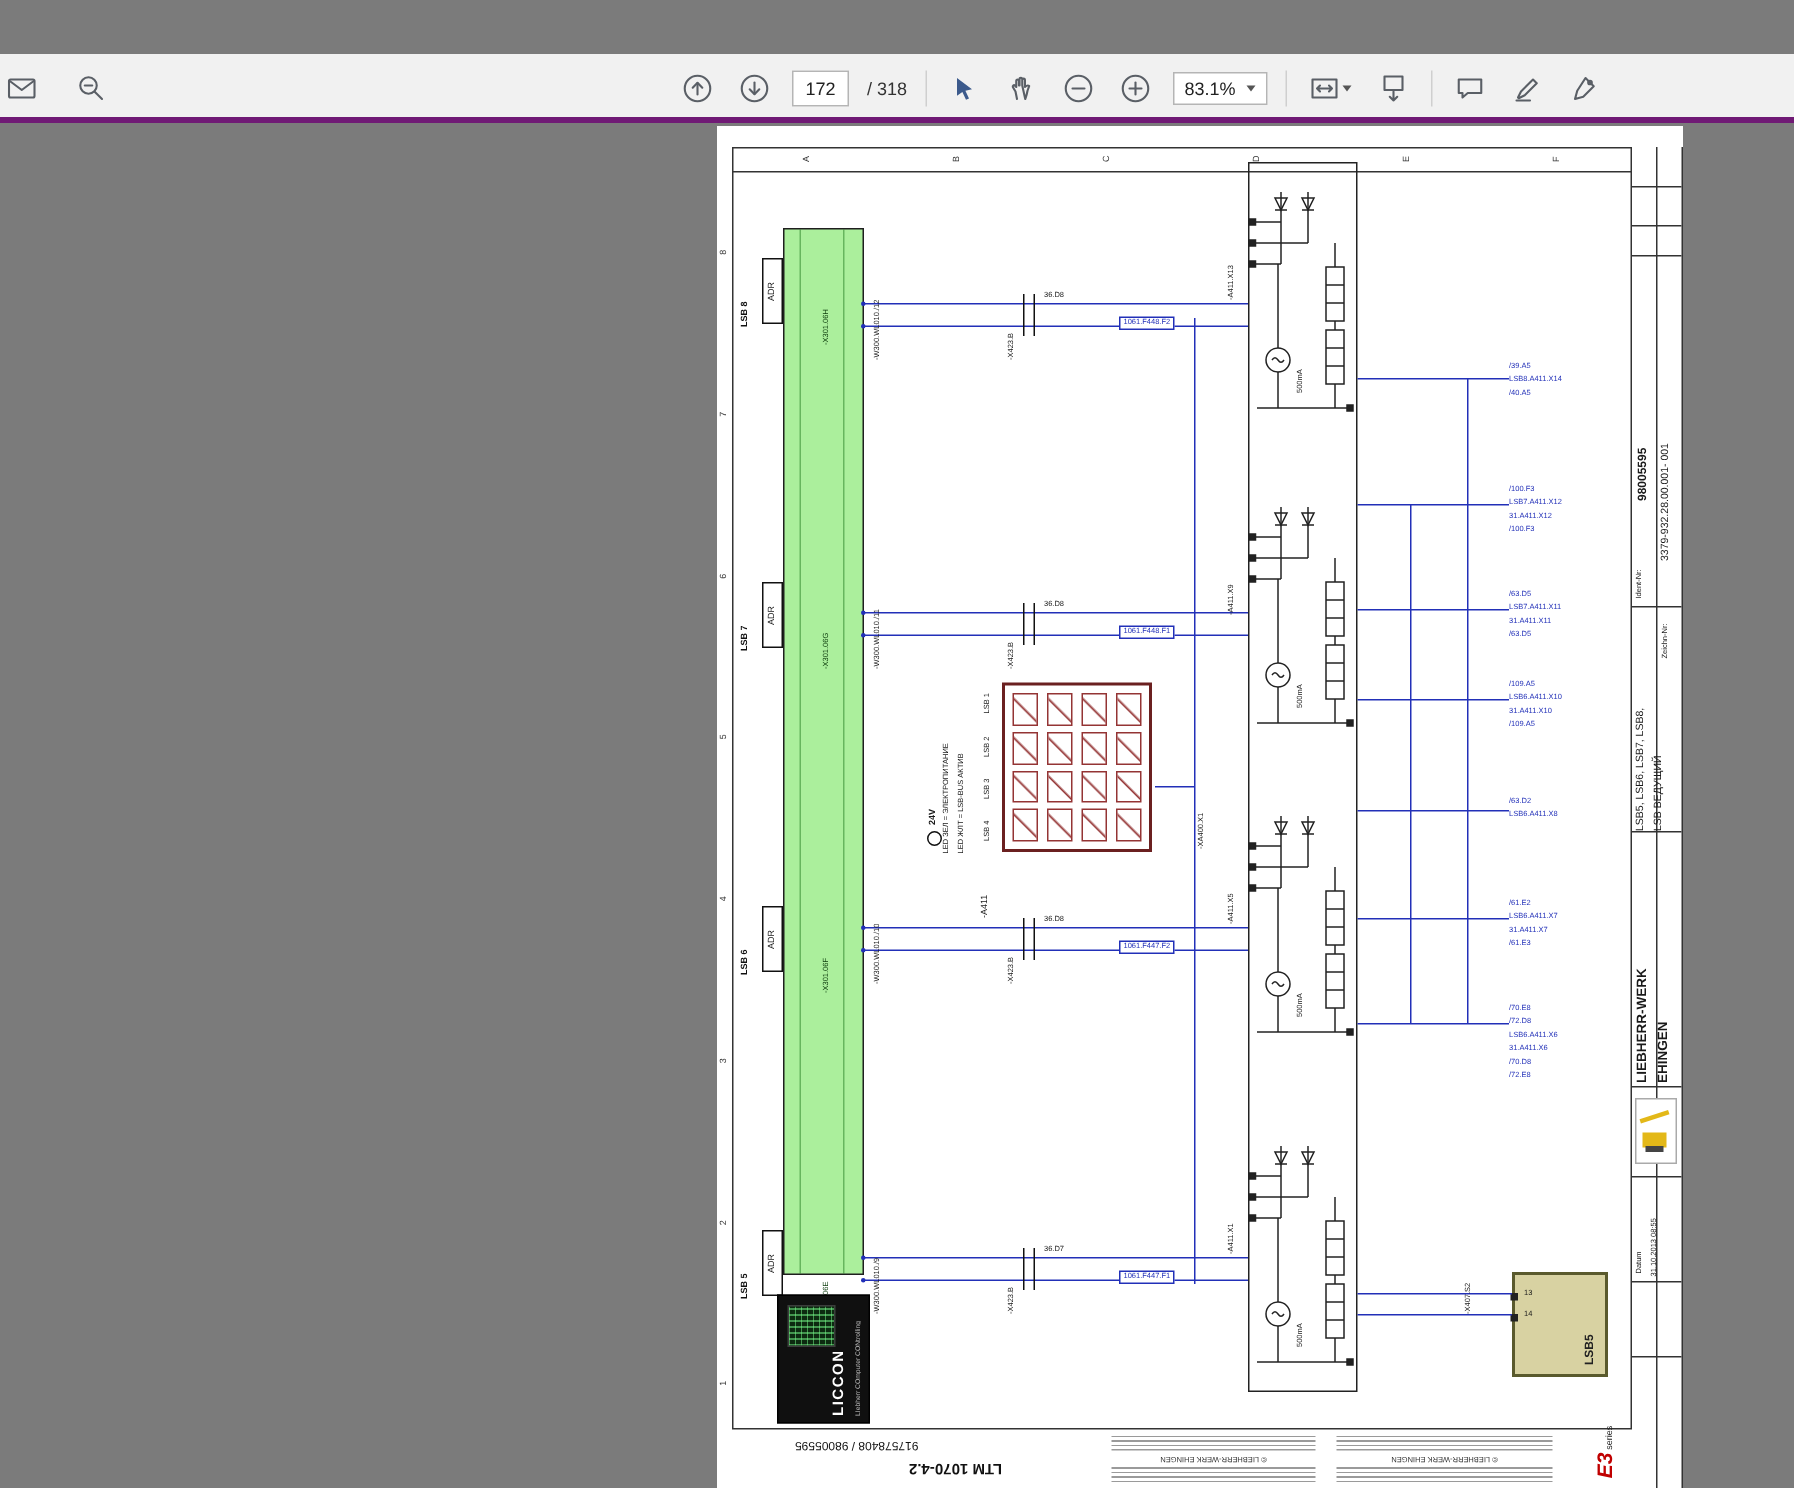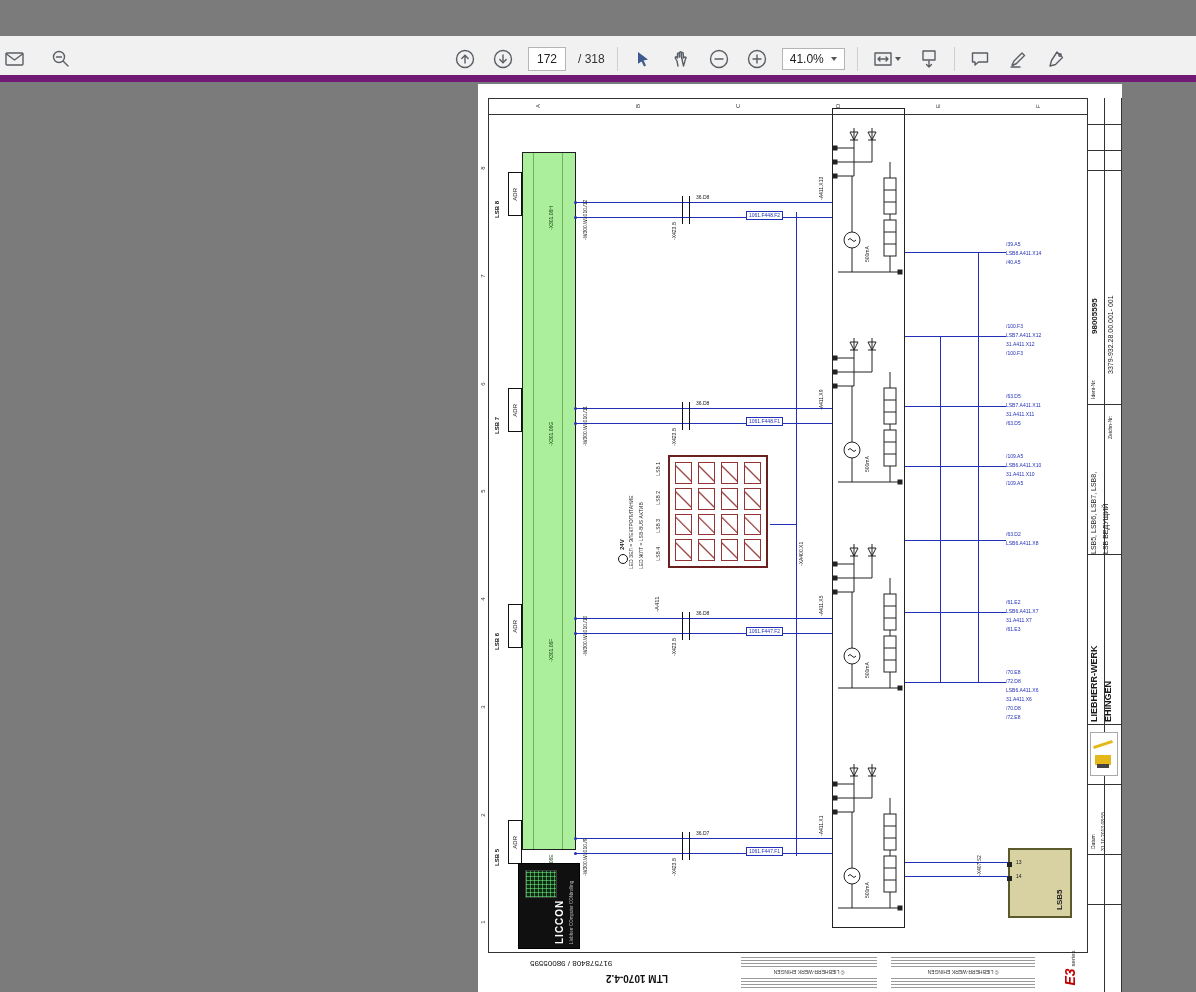--- a/index.html
+++ b/index.html
@@ -3,21 +3,21 @@
 <meta charset="utf-8">
 <style>
   html,body{margin:0;padding:0;background:#555;}
   .app{position:relative;width:1196px;height:992px;background:#7b7b7b;overflow:hidden;
        font-family:"Liberation Sans","DejaVu Sans",sans-serif;}
   
   .tabbar{position:absolute;left:0;top:0;width:100%;height:36px;background:#d4d4d4;border-bottom:1px solid #bdbdbd;box-sizing:border-box}
   .tab{position:absolute;left:8px;top:1px;width:180px;height:35px;background:#f0f0f0;border:1px solid #c2c2c2;border-bottom:none;border-radius:3px 3px 0 0;display:flex;align-items:center;padding:0 10px;box-sizing:border-box}
   .tab-title{font-size:12px;color:#333;flex:1;white-space:nowrap;overflow:hidden}
   .tab-close{font-size:14px;color:#666;margin-left:6px;cursor:pointer}
-  .toolbar{position:absolute;left:0;top:36px;width:100%;height:46px;background:#f1f1f1;border-bottom:7px solid #701a75;box-sizing:border-box}
+  .toolbar{position:absolute;left:0;top:36px;width:100%;height:46px;background:#f1f1f1;border-bottom:4px solid #701a75;box-sizing:border-box}
   .tb-left{position:absolute;left:2px;top:0;height:46px;display:flex;align-items:center;gap:20px}
   .tb-center{position:absolute;left:452px;top:0;height:46px;display:flex;align-items:center;gap:12px}
   .tbi{display:inline-flex;align-items:center;justify-content:center;width:26px;height:26px}
   .tb-sep{width:1px;height:24px;background:#cfcfcf}
   .page-input{width:32px;height:20px;border:1px solid #b5b5b5;background:#fff;font-size:12px;text-align:center;color:#222;font-family:inherit}
   .tb-text{font-size:12px;color:#333;white-space:nowrap}
   .zoom-box{display:flex;align-items:center;gap:7px;border:1px solid #b5b5b5;background:#fff;height:20px;padding:0 7px;font-size:12px;color:#222}
   .caret{width:0;height:0;border-left:3.5px solid transparent;border-right:3.5px solid transparent;border-top:4px solid #555}
   
   .content{position:absolute;left:0;top:83px;width:100%;height:909px}
@@ -141,21 +141,21 @@
           </svg>
       </span>
       <span class="tbi">
         <svg class="icon" width="22" height="22" viewBox="0 0 22 22">
             <circle cx="11" cy="11" r="8.5"></circle>
             <line x1="7" y1="11" x2="15" y2="11"></line>
             <line x1="11" y1="7" x2="11" y2="15"></line>
           </svg>
       </span>
       <span class="zoom-box">
-        <span>41.0%</span>
+        <span>83.1%</span>
         <span class="caret"></span>
       </span>
       <span class="tb-sep"></span>
       <span class="tbi" style="width:34px">
         <svg class="icon" width="20" height="20" viewBox="0 0 20 20">
             <rect x="2" y="4" width="16" height="12"></rect>
             <path d="M5 10 H15 M7 8 L5 10 L7 12 M13 8 L15 10 L13 12"></path>
           </svg>
         <span class="caret" style="margin-left:2px"></span>
       </span>

